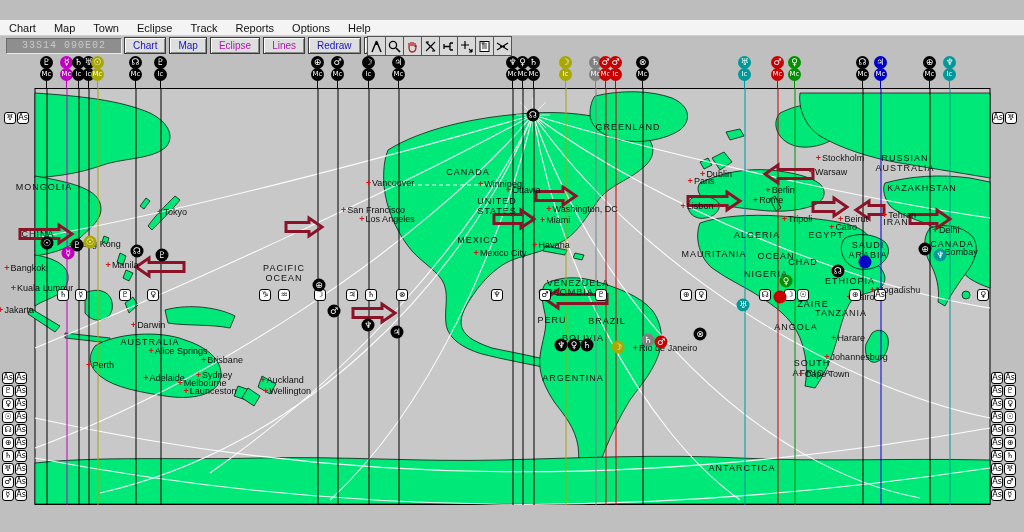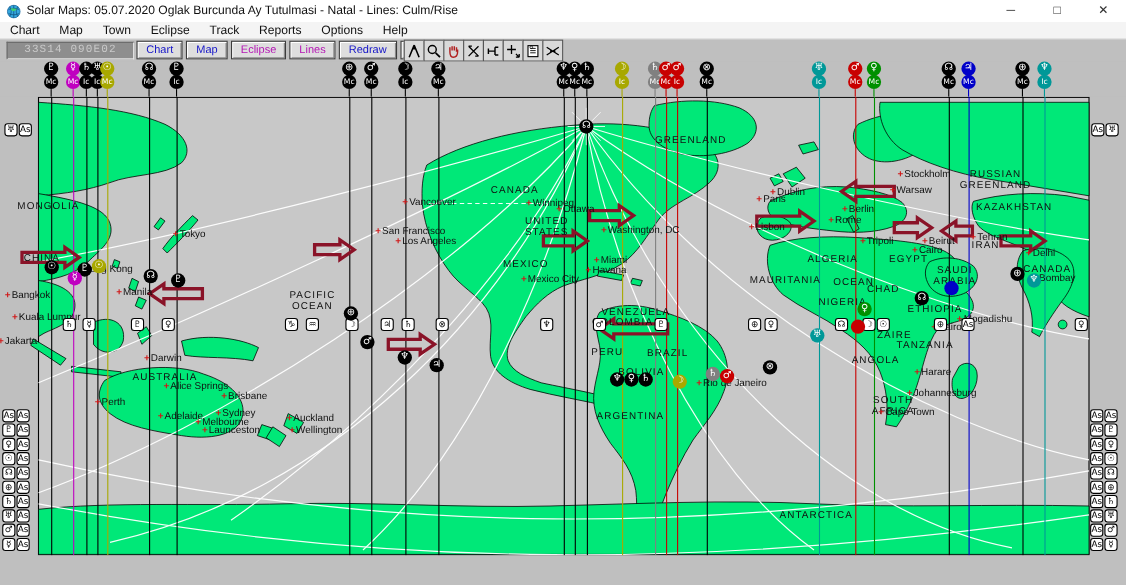--- a/index.html
+++ b/index.html
@@ -55,33 +55,20 @@
   .mkr { position:absolute; width:13px; height:13px; border-radius:50%; transform:translate(-50%,-50%);
     color:#fff; font-size:9px; line-height:13px; text-align:center; font-family:"DejaVu Sans", sans-serif; }
 
   #bottomstrip { position:absolute; left:0; top:505px; width:1024px; height:27px; background:#bfbfbf; }
 </style>
 </head>
 <body>
 
 <div id="window">
 
-  <div id="titlebar">
-    <svg class="app-icon" viewBox="0 0 14 14">
-      <circle cx="7" cy="7" r="6.2" fill="#35a8e0" stroke="#1a6aa0" stroke-width="0.8"></circle>
-      <path d="M2,5 C5,3.4 9,3.4 12,5 M2,9 C5,10.6 9,10.6 12,9 M7,0.8 L7,13.2 M3,2 C5,6 5,8 3,12 M11,2 C9,6 9,8 11,12" stroke="#0c4c78" stroke-width="0.7" fill="none"></path>
-      <path d="M4,4 C6,3 8,5 10,4 C9,7 5,8 4,4 Z" fill="#3fce76"></path>
-    </svg>
-    <span>Solar Maps: 05.07.2020 Oglak Burcunda Ay Tutulmasi - Natal - Lines: Culm/Rise</span>
-    <div id="win-controls">
-      <span>─</span>
-      <span>□</span>
-      <span>✕</span>
-    </div>
-  </div>
 
   <div id="menubar">
       <div>Chart</div>
       <div>Map</div>
       <div>Town</div>
       <div>Eclipse</div>
       <div>Track</div>
       <div>Reports</div>
       <div>Options</div>
       <div>Help</div>
@@ -411,21 +398,21 @@
         <div class="country" style="left: 478px; top: 152px;">MEXICO</div>
         <div class="country" style="left: 578px; top: 195px;">VENEZUELA</div>
         <div class="country" style="left: 566px; top: 204px;">COLOMBIA</div>
         <div class="country" style="left: 552px; top: 232px;">PERU</div>
         <div class="country" style="left: 583px; top: 250px;">BOLIVIA</div>
         <div class="country" style="left: 607px; top: 233px;">BRAZIL</div>
         <div class="country" style="left: 573px; top: 290px;">ARGENTINA</div>
         <div class="country" style="left: 284px; top: 185px;">PACIFIC
 OCEAN</div>
         <div class="country" style="left: 905px; top: 75px;">RUSSIAN
-GREENLAND</div>
+AUSTRALIA</div>
         <div class="country" style="left: 922px; top: 100px;">KAZAKHSTAN</div>
         <div class="country" style="left: 757px; top: 147px;">ALGERIA</div>
         <div class="country" style="left: 714px; top: 166px;">MAURITANIA</div>
         <div class="country" style="left: 776px; top: 168px;">OCEAN</div>
         <div class="country" style="left: 803px; top: 174px;">CHAD</div>
         <div class="country" style="left: 766px; top: 186px;">NIGERIA</div>
         <div class="country" style="left: 826px; top: 147px;">EGYPT</div>
         <div class="country" style="left: 868px; top: 162px;">SAUDI
 ARABIA</div>
         <div class="country" style="left: 896px; top: 134px;">IRAN</div>
@@ -454,21 +441,21 @@
         <div class="city" style="left: 210px; top: 303px;"><span class="plus">+</span><span>Launceston</span></div>
         <div class="city" style="left: 282px; top: 292px;"><span class="plus">+</span><span>Auckland</span></div>
         <div class="city" style="left: 287px; top: 303px;"><span class="plus">+</span><span>Wellington</span></div>
         <div class="city" style="left: 390px; top: 95px;"><span class="plus">+</span><span>Vancouver</span></div>
         <div class="city" style="left: 500px; top: 96px;"><span class="plus">+</span><span>Winnipeg</span></div>
         <div class="city" style="left: 523px; top: 102px;"><span class="plus">+</span><span>Ottawa</span></div>
         <div class="city" style="left: 582px; top: 121px;"><span class="plus">+</span><span>Washington, DC</span></div>
         <div class="city" style="left: 373px; top: 122px;"><span class="plus">+</span><span>San Francisco</span></div>
         <div class="city" style="left: 387px; top: 131px;"><span class="plus">+</span><span>Los Angeles</span></div>
         <div class="city" style="left: 500px; top: 165px;"><span class="plus">+</span><span>Mexico City</span></div>
-        <div class="city" style="left: 555px; top: 148px;"><span class="plus">+</span><span>Miami</span></div>
+        <div class="city" style="left: 555px; top: 132px;"><span class="plus">+</span><span>Miami</span></div>
         <div class="city" style="left: 551px; top: 157px;"><span class="plus">+</span><span>Havana</span></div>
         <div class="city" style="left: 665px; top: 260px;"><span class="plus">+</span><span>Rio de Janeiro</span></div>
         <div class="city" style="left: 840px; top: 70px;"><span class="plus">+</span><span>Stockholm</span></div>
         <div class="city" style="left: 828px; top: 84px;"><span class="plus">+</span><span>Warsaw</span></div>
         <div class="city" style="left: 716px; top: 86px;"><span class="plus">+</span><span>Dublin</span></div>
         <div class="city" style="left: 701px; top: 93px;"><span class="plus">+</span><span>Paris</span></div>
         <div class="city" style="left: 697px; top: 118px;"><span class="plus">+</span><span>Lisbon</span></div>
         <div class="city" style="left: 768px; top: 112px;"><span class="plus">+</span><span>Rome</span></div>
         <div class="city" style="left: 780px; top: 102px;"><span class="plus">+</span><span>Berlin</span></div>
         <div class="city" style="left: 797px; top: 131px;"><span class="plus">+</span><span>Tripoli</span></div>

